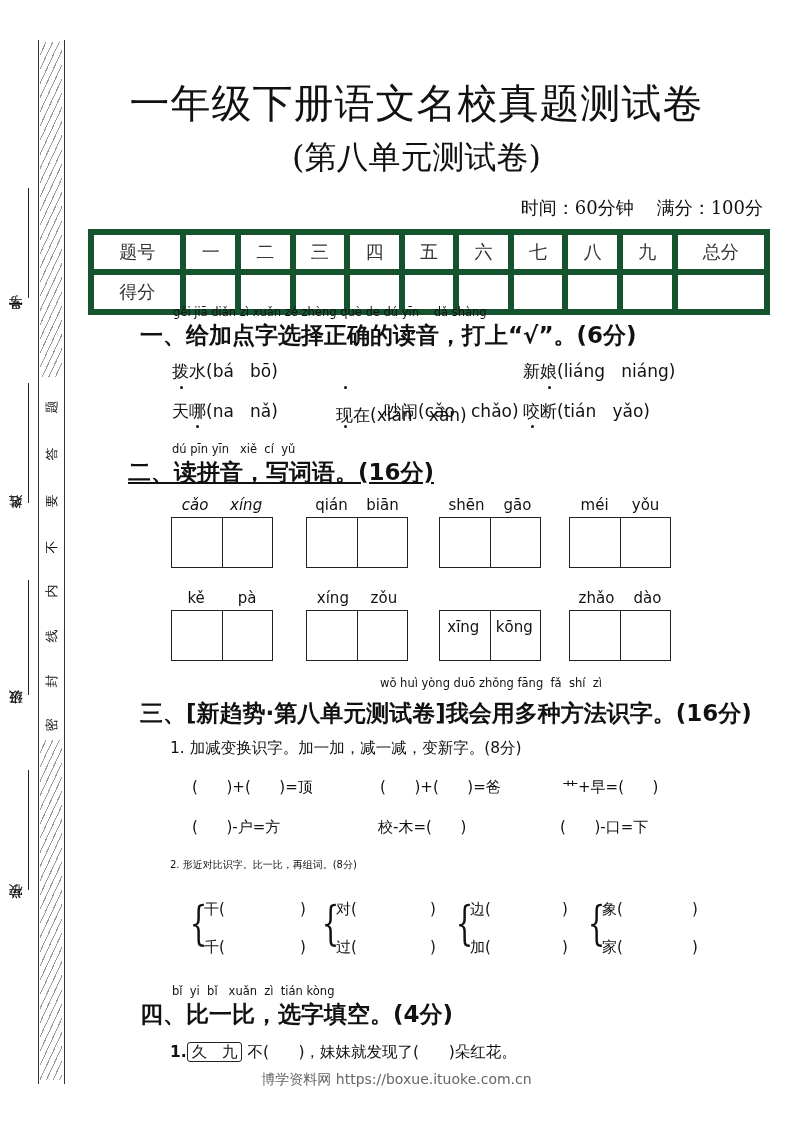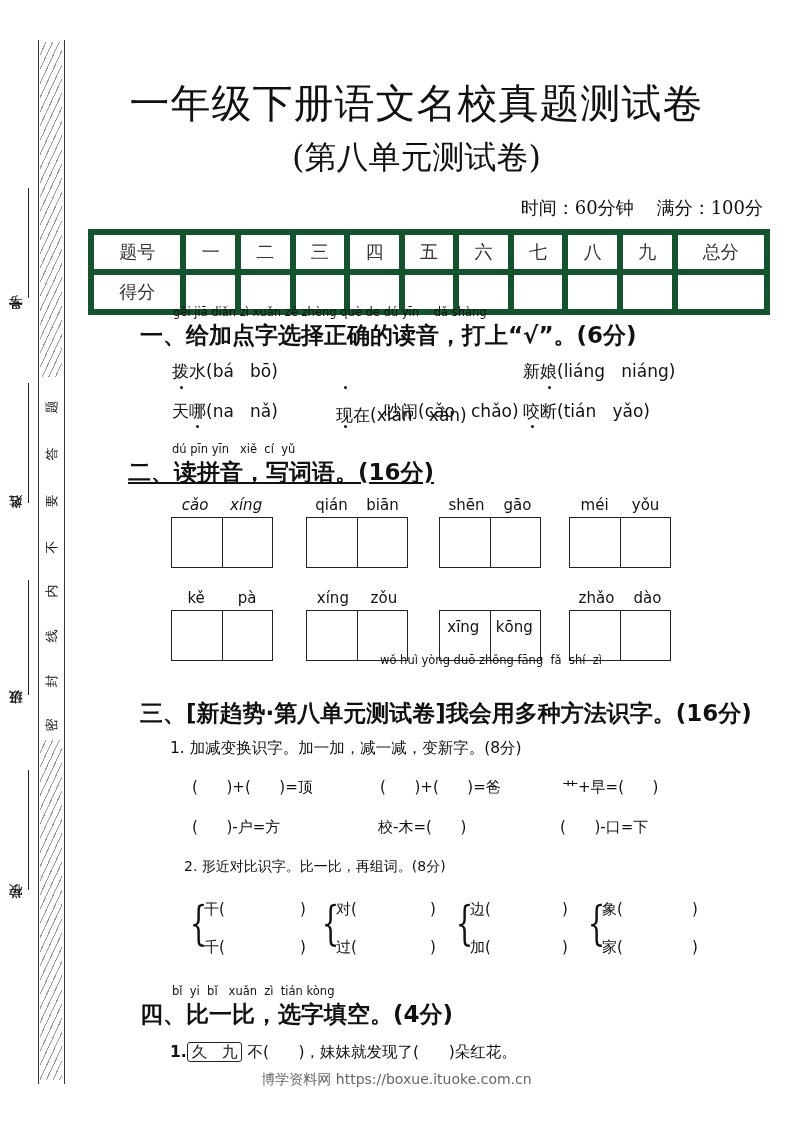--- a/index.html
+++ b/index.html
@@ -202,33 +202,33 @@
 
 <div class="pinyin-pair" style="left:569px; top:589px;">
     <span>zhǎo</span>
     <span>dào</span>
   </div>
 <div class="grid2" style="left:569px; top:610px;">
     <div class="cell"></div>
     <div class="cell"></div>
   </div>
 
-<div class="abs py" style="left:380px; top:653px; white-space:pre;">wǒ huì yòng duō zhǒng fāng  fǎ  shí  zì</div>
+<div class="abs py" style="left:380px; top:676px; white-space:pre;">wǒ huì yòng duō zhǒng fāng  fǎ  shí  zì</div>
 <div class="abs q-head" style="left:140px; top:698px;">三、[新趋势·第八单元测试卷]我会用多种方法识字。(16分)</div>
 <div class="abs line" style="left:170px; top:738px; font-size:15.5px;">1. 加减变换识字。加一加，减一减，变新字。(8分)</div>
 
 <div class="abs line" style="left:192px; top:778px; white-space:pre; font-size:15px;">(      )+(      )=顶</div>
 <div class="abs line" style="left:380px; top:778px; white-space:pre; font-size:15px;">(      )+(      )=爸</div>
 <div class="abs line" style="left:563px; top:778px; white-space:pre; font-size:15px;">艹+早=(      )</div>
 
 <div class="abs line" style="left:192px; top:818px; white-space:pre; font-size:15px;">(      )-户=方</div>
 <div class="abs line" style="left:378px; top:818px; white-space:pre; font-size:15px;">校-木=(      )</div>
 <div class="abs line" style="left:560px; top:818px; white-space:pre; font-size:15px;">(      )-口=下</div>
 
-<div class="abs line" style="left:184px; top:858px; font-size:14px;">2. 形近对比识字。比一比，再组词。(8分)</div>
+<div class="abs line" style="left:170px; top:858px; font-size:10px;">2. 形近对比识字。比一比，再组词。(8分)</div>
 
 <div class="brace" style="left:184px; top:900px;">{</div>
 <div class="abs line" style="left:204px; top:900px; font-size:15px;">干(</div>
 <div class="abs line" style="left:300px; top:900px; font-size:15px;">)</div>
 <div class="abs line" style="left:204px; top:938px; font-size:15px;">千(</div>
 <div class="abs line" style="left:300px; top:938px; font-size:15px;">)</div>
 
 <div class="brace" style="left:316px; top:900px;">{</div>
 <div class="abs line" style="left:336px; top:900px; font-size:15px;">对(</div>
 <div class="abs line" style="left:430px; top:900px; font-size:15px;">)</div>

